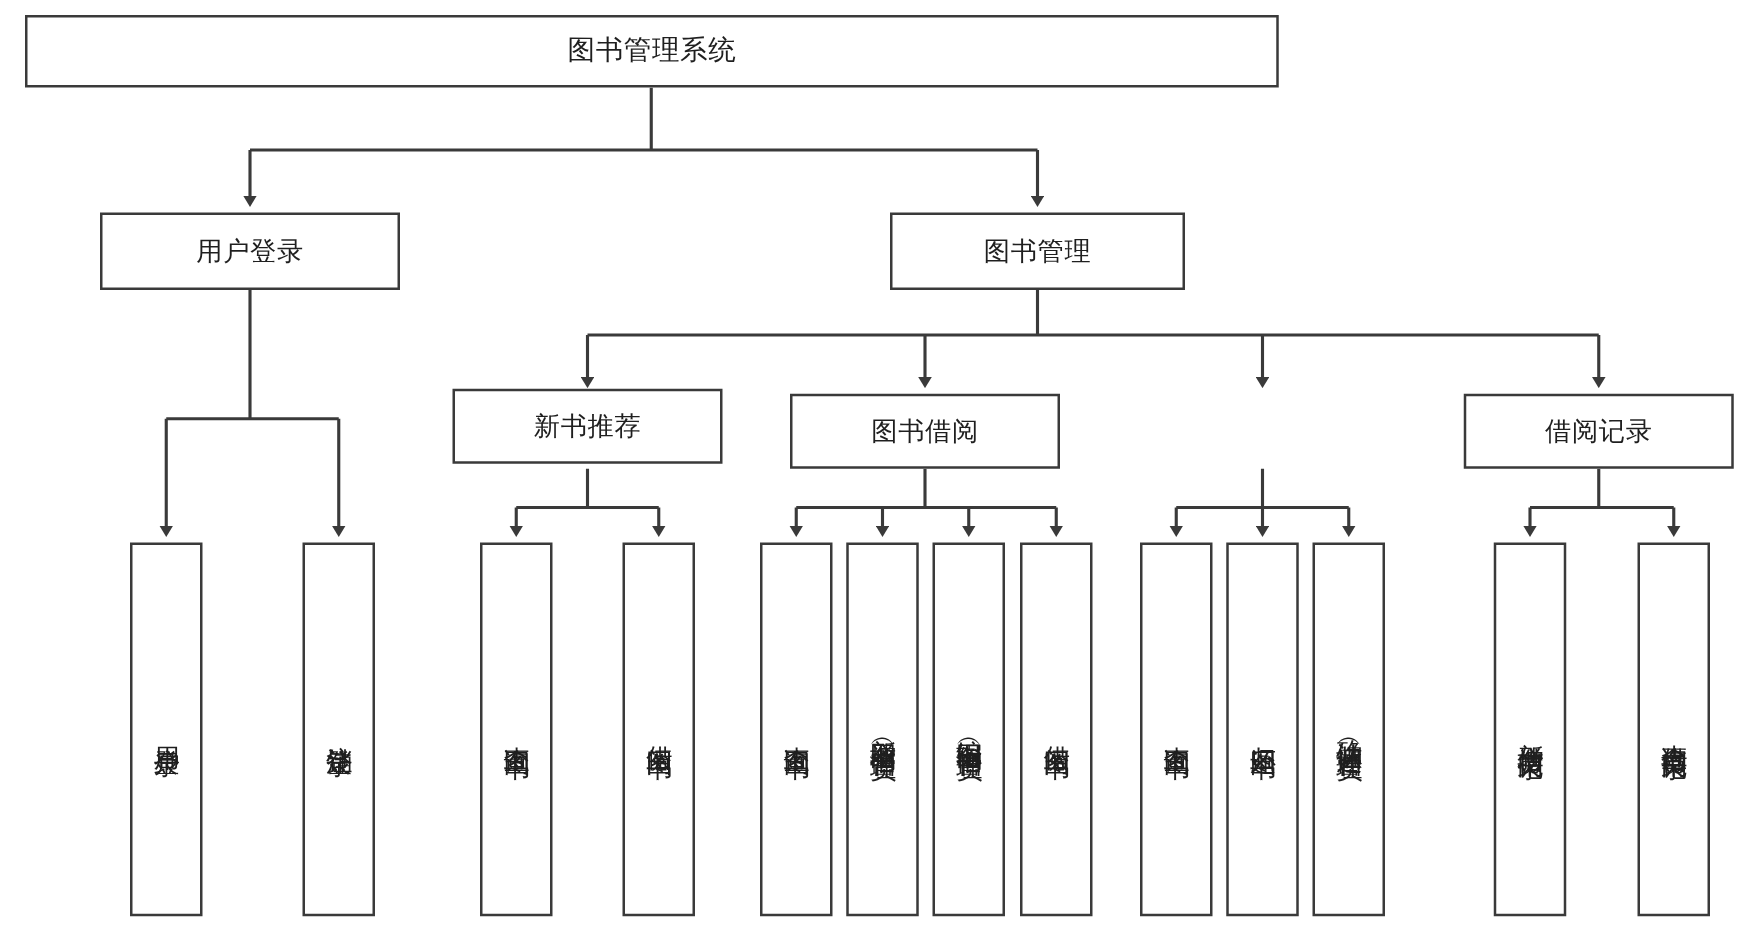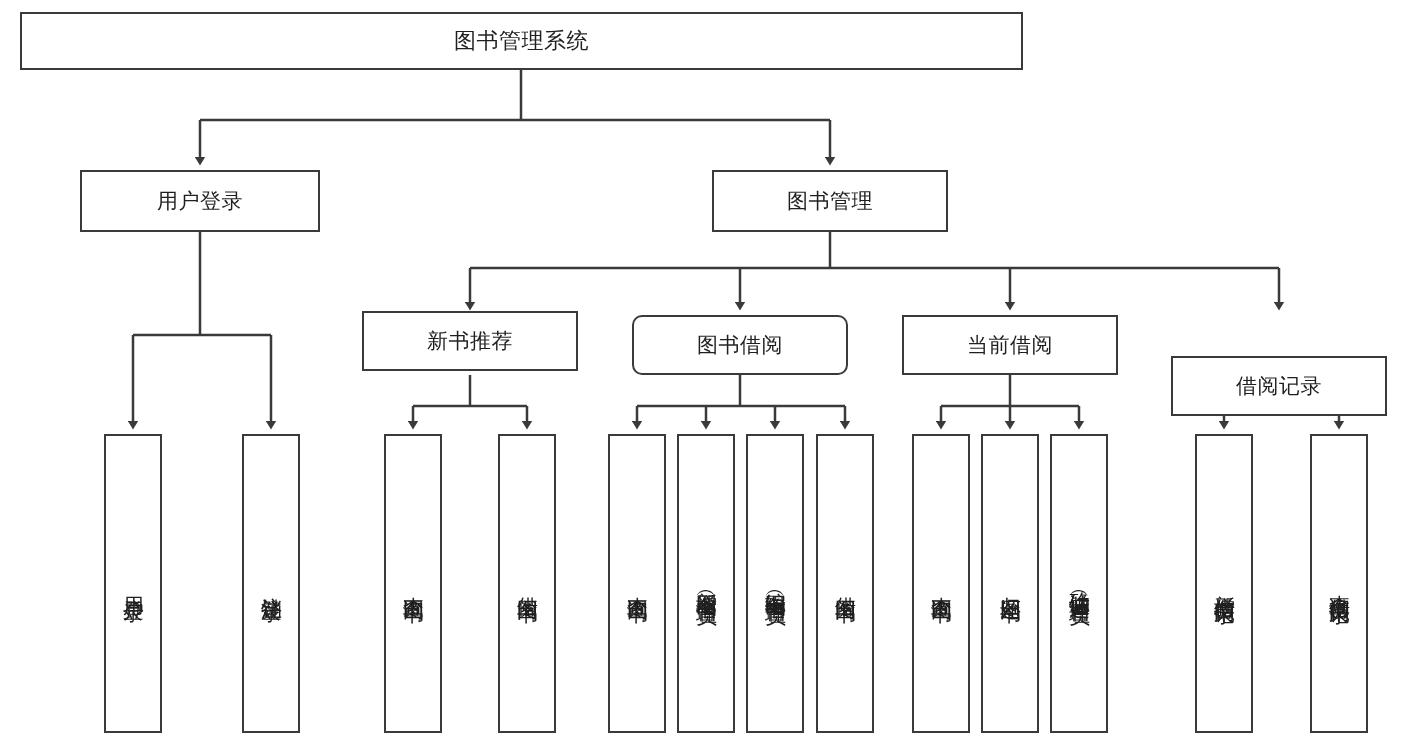--- a/index.html
+++ b/index.html
@@ -129,27 +129,24 @@
   <div class="node" style="left:80px; top:170px; width:240px; height:62px;">
     <span>用户登录</span>
   </div>
   <div class="node" style="left:712px; top:170px; width:236px; height:62px;">
     <span>图书管理</span>
   </div>
 
   <div class="node" style="left:362px; top:311px; width:216px; height:60px;">
     <span>新书推荐</span>
   </div>
-  <div class="node" style="left:632px; top:315px; width:216px; height:60px;border-radius:10px;">
+  <div class="node" style="left:632px; top:315px; width:216px; height:60px;">
     <span>图书借阅</span>
   </div>
-  <div class="node" style="left:902px; top:315px; width:216px; height:60px;">
-    <span>当前借阅</span>
-  </div>
-  <div class="node" style="left:1171px; top:315px; width:216px; height:60px;margin-top:41px;">
+  <div class="node" style="left:1171px; top:315px; width:216px; height:60px;">
     <span>借阅记录</span>
   </div>
 
   <div class="node vertical" style="left:104px; top:434px; width:58px; height:299px;">
     <span>用户登录</span>
   </div>
   <div class="node vertical" style="left:242px; top:434px; width:58px; height:299px;">
     <span>注销登录</span>
   </div>
 

